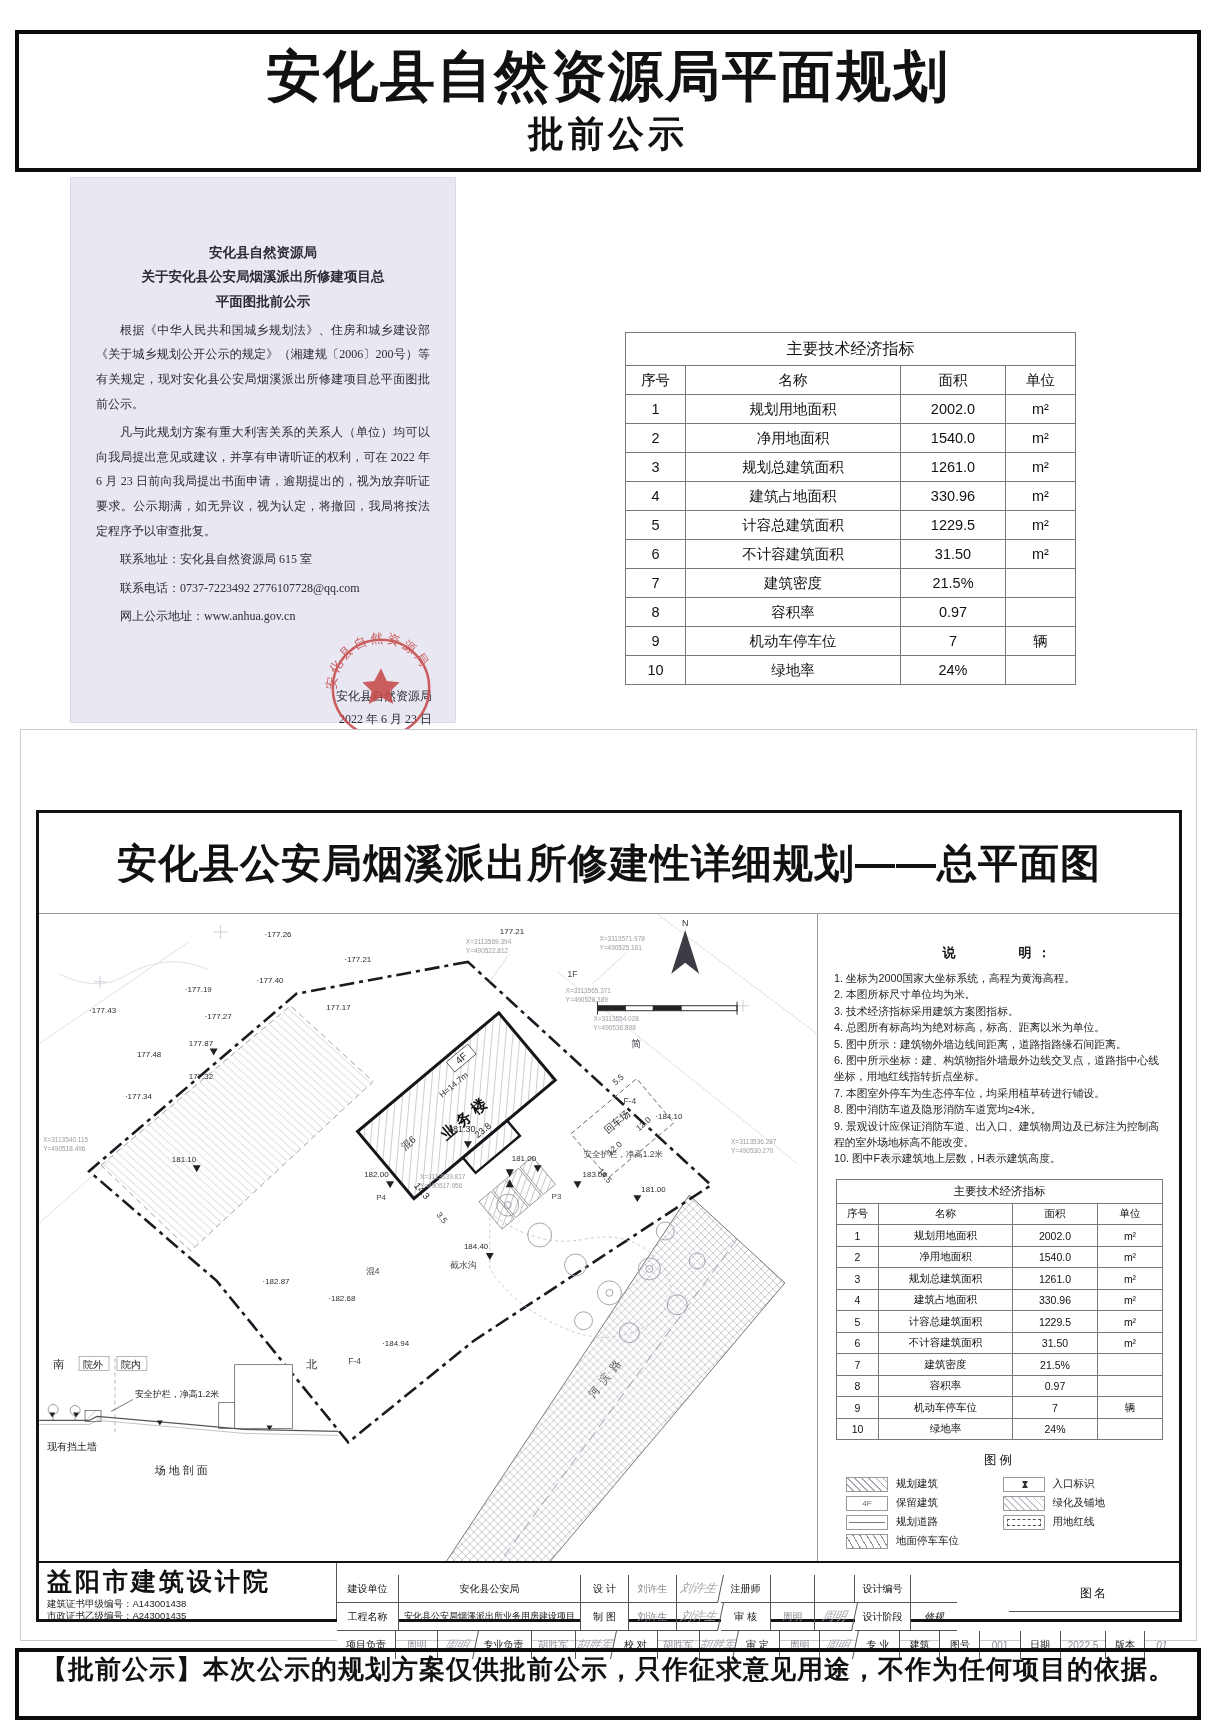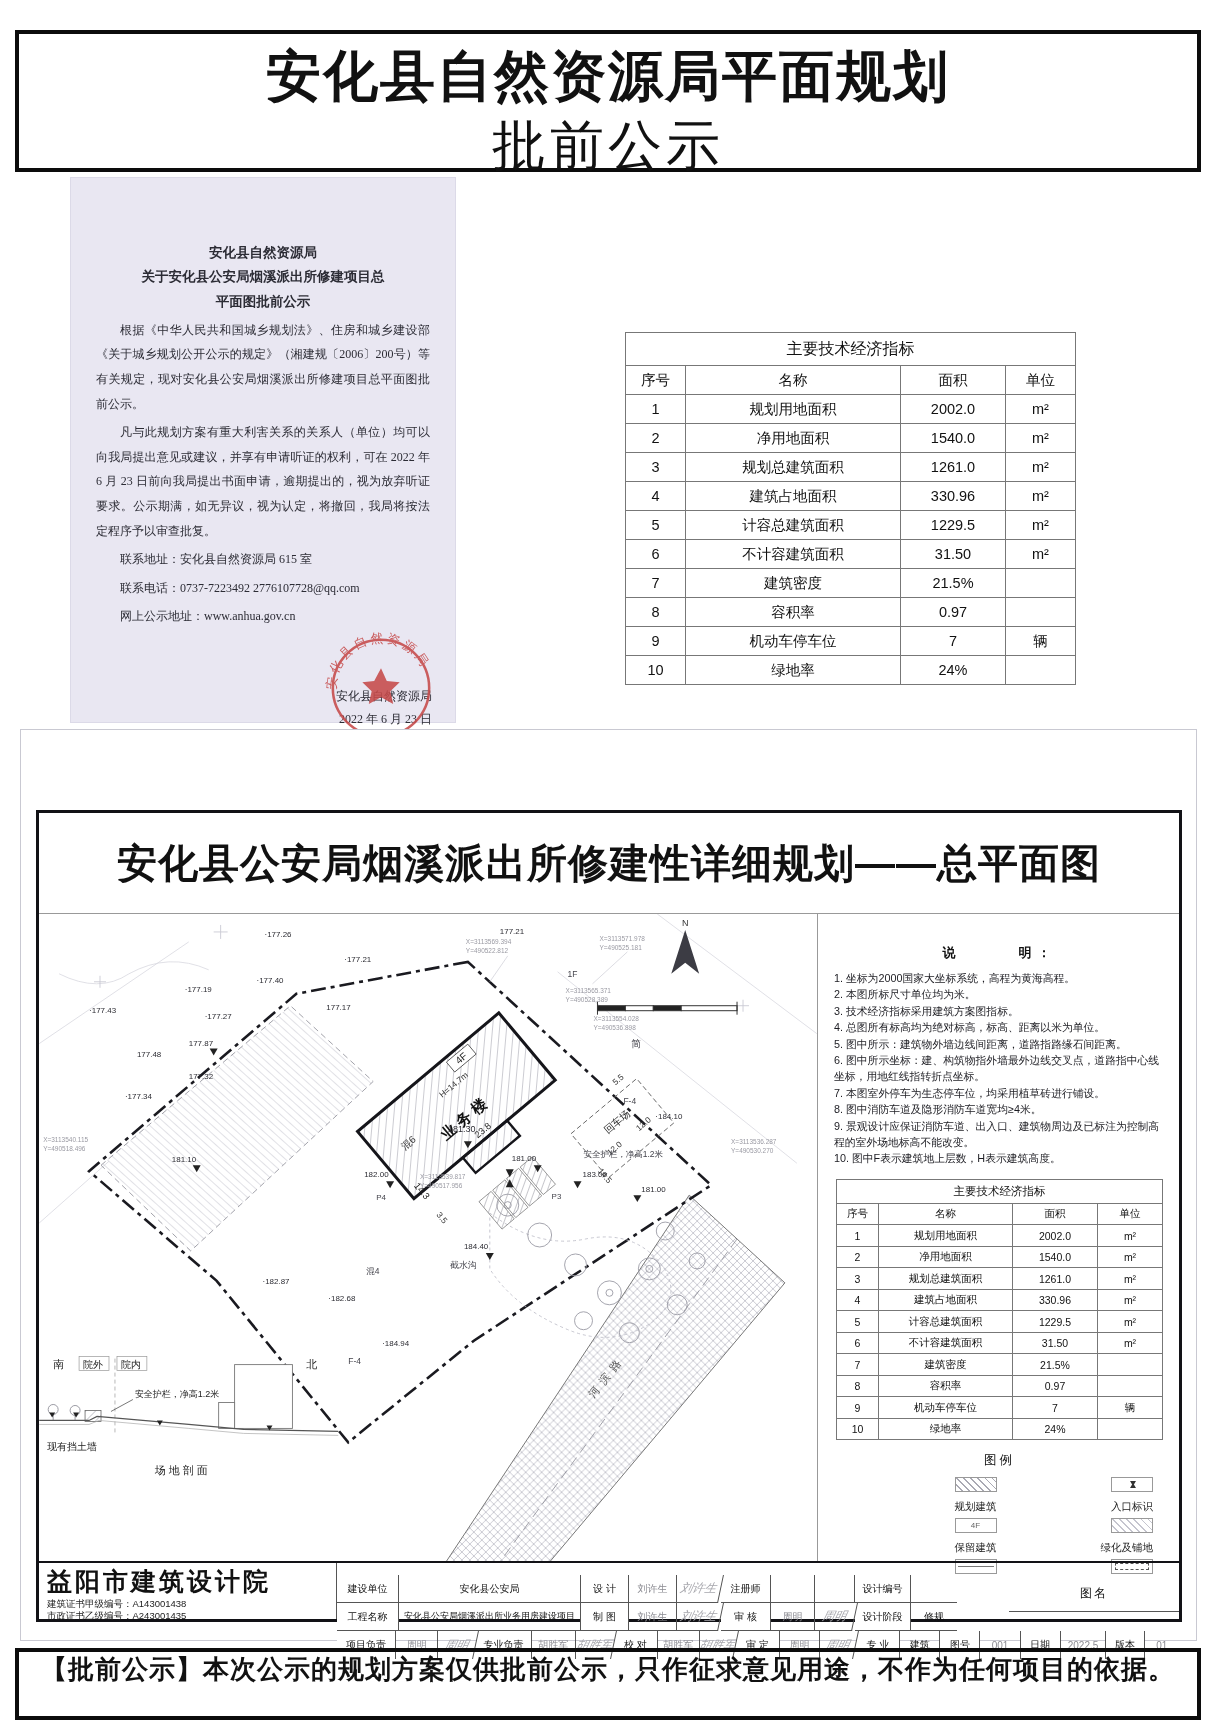--- a/index.html
+++ b/index.html
@@ -1,21 +1,21 @@
 <!DOCTYPE html>
 <html><head>
 <meta charset="utf-8">
 <style>
   html,body{margin:0;padding:0;background:#fff;font-family:"Liberation Sans",sans-serif;color:#111;}
   .page{position:relative;width:1217px;height:1722px;background:#fff;overflow:hidden;}
 
   
   .title-box{position:absolute;left:15px;top:30px;width:1178px;height:134px;border:4px solid #0c0c0c;text-align:center;}
   .title-box .l1{font-size:55px;font-weight:bold;letter-spacing:2px;margin-top:6px;}
-  .title-box .l2{font-size:54px;font-weight:normal;letter-spacing:4px;margin-top:-4px;}
+  .title-box .l2{font-size:36px;font-weight:bold;letter-spacing:4px;margin-top:-4px;}
 
   
   .notice{position:absolute;left:70px;top:177px;width:386px;height:546px;background:#e9e7f2;box-shadow:0 0 0 1px #dcdae8 inset;font-family:"Liberation Serif",serif;color:#2c2c35;}
   .notice-inner{padding:64px 26px 0 26px;}
   .notice h3{margin:0;text-align:center;font-size:13.5px;line-height:1.8;font-weight:bold;}
   .notice p{margin:4px 0 0 0;font-size:12px;line-height:2.05;text-align:justify;text-indent:2em;}
   .notice p.contact{text-indent:2em;}
   .sign{position:absolute;right:24px;top:508px;text-align:right;font-size:12px;line-height:1.9;}
   .seal{position:absolute;left:252px;top:452px;width:118px;height:118px;opacity:.88;}
 
@@ -36,21 +36,21 @@
   .right-panel{position:absolute;left:779px;top:16px;width:361px;height:648px;overflow:hidden;}
   .rp-inner{padding:14px 14px 0 16px;}
   .notes-title{text-align:center;font-size:13px;font-weight:bold;letter-spacing:6px;}
   .notes{margin:8px 0 0 0;padding:0;list-style:none;font-size:10.8px;line-height:1.52;color:#1c1c22;}
   .inner-table{width:326px;margin:12px auto 0 auto;}
   .inner-table td{height:18.5px;font-size:10.5px;border-color:#888;}
   .inner-table tr.tt td{height:21px;font-size:11.5px;}
   .legend{margin-top:12px;}
   .legend-title{text-align:center;font-size:12.5px;letter-spacing:3px;}
   .legend-grid{display:grid;grid-template-columns:1fr 1fr;gap:4px 6px;margin-top:8px;padding:0 12px;}
-  .lg-item{display:flex;align-items:flex-end;gap:8px;font-size:10.5px;color:#222;flex-direction:column;}
+  .lg-item{display:flex;align-items:flex-start;gap:8px;font-size:10.5px;color:#222;}
   .sw{width:42px;height:15px;border:1px solid #999;box-sizing:border-box;flex:0 0 auto;position:relative;background:#fff;display:flex;align-items:center;justify-content:center;font-size:8px;color:#666;}
   .sw.hatch{background:repeating-linear-gradient(45deg,#fff 0 4px,#a9a9b3 4px 5px);}
   .sw.park{background:repeating-linear-gradient(60deg,#fff 0 5px,#8f8f99 5px 6px);}
   .sw.green{background:repeating-linear-gradient(45deg,#fff 0 4px,#c5c5cf 4px 5px),repeating-linear-gradient(-45deg,#fff 0 4px,#c5c5cf 4px 5px);}
   .sw.road::after{content:"";position:absolute;left:2px;right:2px;top:6px;border-top:1.5px solid #777;}
   .sw.redline::after{content:"";position:absolute;left:3px;right:3px;top:3px;bottom:3px;border:1px dashed #555;}
   .sw.entr::after{content:"";position:absolute;left:18px;top:2px;width:0;height:0;border:3px solid transparent;border-bottom:5px solid #333;}
   .sw.entr::before{content:"";position:absolute;left:18px;bottom:2px;width:0;height:0;border:3px solid transparent;border-top:5px solid #333;}
 
   
@@ -58,21 +58,21 @@
   .tb-company{position:absolute;left:0;top:0;width:298px;height:56px;border-right:1px solid #555;box-sizing:border-box;padding:2px 8px;}
   .tb-company .nm{font-size:25px;font-weight:bold;letter-spacing:3px;}
   .tb-company .ct{font-size:9.5px;color:#222;line-height:1.25;}
   .tb-rows{position:absolute;left:298px;top:12px;right:0;height:56px;}
   .tb-row{display:flex;height:28px;box-sizing:border-box;}
   .tb-cell{box-sizing:border-box;border-right:1px solid #555;border-bottom:1px solid #555;display:flex;align-items:center;justify-content:center;white-space:nowrap;overflow:hidden;}
   .tb-row:last-child .tb-cell{border-bottom:none;}
   .tb-cell.lab{background:#fff;}
   .tb-cell.sig{font-family:"Liberation Serif",serif;font-style:italic;color:#a7a7ad;font-size:12px;transform:skewX(-12deg);}
   .tb-cell.big{position:absolute;right:0;top:0;width:170px;height:37.3px;border-bottom:1px solid #555;border-right:none;display:flex;align-items:center;justify-content:center;font-size:12px;letter-spacing:2px;}
-  .tb-cell.last{border-right:none;}
+  .tb-cell.last{border-right:none;font-style:italic;}
   .grey{color:#8b8b92;}
 
   
   .footer-box{position:absolute;left:15px;top:1648px;width:1178px;height:64px;border:4px solid #0c0c0c;display:flex;align-items:flex-start;justify-content:center;}
   .footer-box span{font-size:26px;font-weight:bold;letter-spacing:1px;}
 
   svg text{font-family:"Liberation Sans",sans-serif;}
 </style>
 </head>
 <body>

